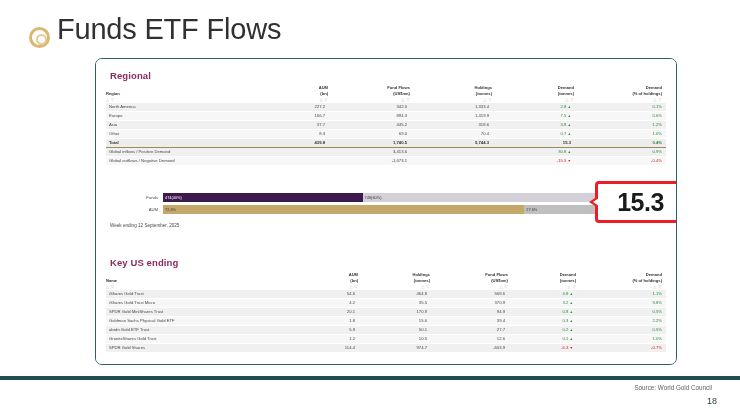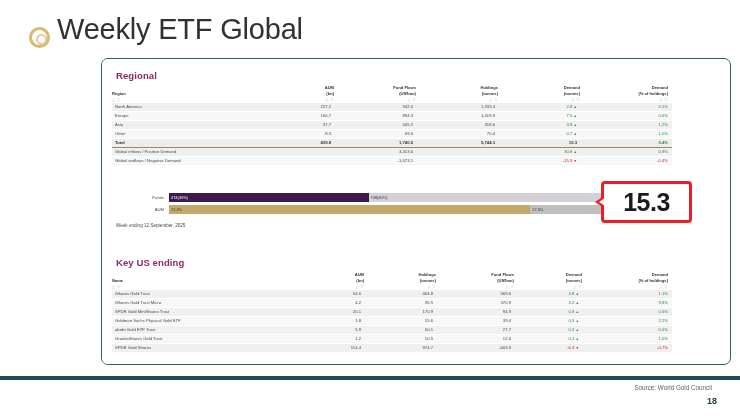--- a/index.html
+++ b/index.html
@@ -11,22 +11,22 @@
   
   .slide-header{position:absolute;left:0;top:0;width:740px;height:62px;}
   .logo-mark{position:absolute;left:29px;top:27px;width:21px;height:21px;border-radius:50%;
     border:3px solid #d9b870;box-sizing:border-box;}
   .logo-mark:after{content:"";position:absolute;left:4px;top:4px;width:7px;height:7px;
     border-radius:50%;border:2px solid #e4cb97;}
   .slide-title{position:absolute;left:57px;top:13px;font-size:29px;color:#2f3132;
     font-weight:400;letter-spacing:-0.2px;white-space:nowrap;}
 
   
-  .report-card{position:absolute;left:101px;top:58px;width:580px;height:305px;
-    background:#ffffff;border:1px solid #2d5f66;border-radius:7px;overflow:hidden;padding-left:48px;}
+  .report-card{position:absolute;left:95px;top:58px;width:580px;height:305px;
+    background:#ffffff;border:1px solid #2d5f66;border-radius:7px;overflow:hidden;}
   .card-inner{position:absolute;left:0;top:0;width:580px;height:305px;background:#fff;}
 
   .section-title{font-size:9.5px;font-weight:bold;color:#8e2a62;letter-spacing:0.1px;}
   .regional-title{position:absolute;left:14px;top:11px;}
   .keyus-title{position:absolute;left:14px;top:198px;}
 
   
   table.tbl{border-collapse:collapse;position:absolute;table-layout:fixed;}
   table.tbl td, table.tbl th{padding:0;margin:0;}
   .hd{vertical-align:bottom;font-size:4.1px;font-weight:bold;color:#2f3132;line-height:1.45;
@@ -69,28 +69,28 @@
   .barrow{display:flex;align-items:center;height:9px;margin-bottom:3px;}
   .barlabel{width:48px;text-align:right;padding-right:5px;font-size:4.2px;color:#45484a;}
   .bartrack{flex:1;height:9px;display:flex;overflow:hidden;}
   .barseg{height:9px;font-size:3.9px;line-height:9px;padding-left:2px;box-sizing:border-box;
     white-space:nowrap;overflow:hidden;}
   .weekending{position:absolute;left:14px;top:164px;font-size:4.6px;color:#45484a;}
 
   
   .rule{position:absolute;left:0;top:376px;width:740px;height:4px;background:#1f4e52;}
   .source{position:absolute;right:28px;top:384px;font-size:6.3px;color:#5f6163;}
-  .pagenum{position:absolute;right:23px;top:396px;font-size:9px;font-weight:bold;color:#1f3a3d;}
+  .pagenum{position:absolute;right:23px;top:396px;font-size:9px;font-weight:normal;color:#1f3a3d;}
 </style>
 </head>
 <body>
 
 <div class="slide-header">
   <div class="logo-mark"></div>
-  <div class="slide-title">Weekly ETF Global</div>
+  <div class="slide-title">Funds ETF Flows</div>
 </div>
 
 <div class="report-card">
   <div class="card-inner">
 
     <div class="section-title regional-title">Regional</div>
 
     <table class="tbl" id="regional-table" style="left:10px;top:26px;width:560px;">
       <colgroup>
         <col style="width:150px">

